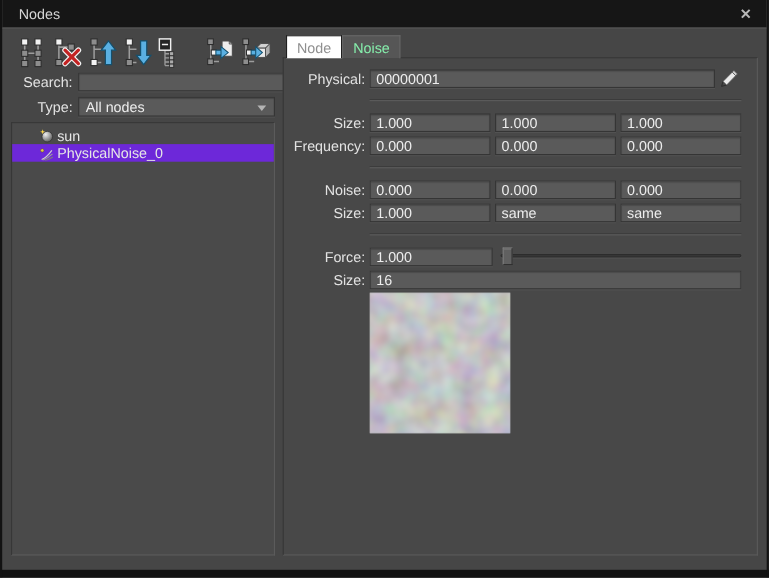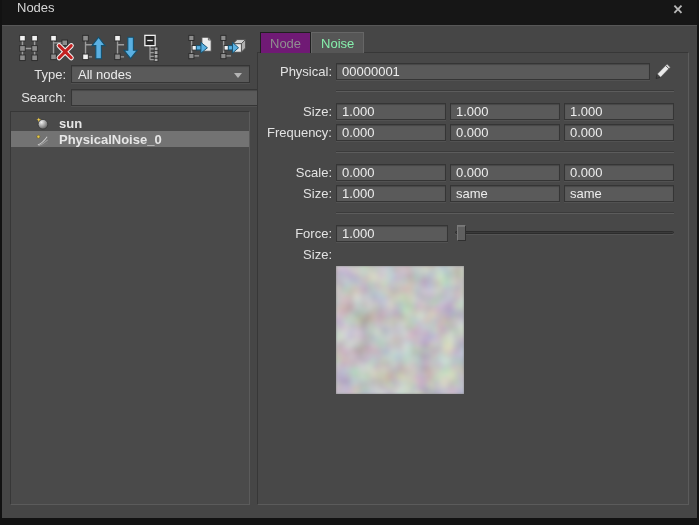--- a/index.html
+++ b/index.html
@@ -4,21 +4,21 @@
 <style>
   html,body{margin:0;padding:0;background:#333;}
   *{box-sizing:border-box;}
   .window{
     position:relative;width:699px;height:525px;
     background:#464646;
     border:2px solid #121212;border-bottom-width:7px;border-top-width:0;
     font-family:"Liberation Sans",sans-serif;font-size:13px;color:#dcdcdc;
     overflow:hidden;
   }
-  .titlebar{height:25px;background:#161616;display:flex;align-items:flex-start;
+  .titlebar{height:25px;background:#161616;display:flex;align-items:center;
     justify-content:space-between;padding:0 10px 0 15px;}
   .title{color:#d6d6d6;}
   .close-btn{color:#b8b8b8;font-weight:bold;font-size:13px;width:18px;height:18px;
     display:flex;align-items:center;justify-content:center;}
   .content{position:absolute;top:25px;left:0;right:0;bottom:0;
     border-top:1px solid #575757;display:flex;padding:5px 8px 13px 8px;}
   
   .left-panel{width:240px;flex:none;display:flex;flex-direction:column;}
   .toolbar{display:flex;align-items:center;height:32px;margin:0 0 2px 4px;gap:2px;}
   .tool-btn{width:30px;height:31px;display:flex;align-items:center;justify-content:center;}
@@ -28,28 +28,28 @@
   .sunken{background:#5a5a5a;border:1px solid #353535;
     box-shadow:inset 0 1px 1px rgba(0,0,0,0.22), 0 1px 0 rgba(255,255,255,0.06);
     color:#ededed;}
   .dropdown{flex:1;height:18px;display:flex;align-items:center;padding:0 22px 0 6px;position:relative;}
   .caret{position:absolute;right:7px;top:7px;width:0;height:0;
     border-left:4px solid transparent;border-right:4px solid transparent;
     border-top:5px solid #b4b4b4;}
   input.search{flex:1;height:17px;padding:0 5px;font:13px "Liberation Sans",sans-serif;outline:none;}
   .tree{flex:1;margin-top:0;background:#4a4a4a;border:1px solid #373737;
     border-right-color:#5b5b5b;border-bottom-color:#5b5b5b;padding-top:3px;overflow:hidden;}
-  .tree-row{display:flex;align-items:center;height:16px;padding-left:25px;gap:10px;color:#e6e6e6;font-weight:bold;}
-  .tree-row.selected{background:#737373;}
+  .tree-row{display:flex;align-items:center;height:16px;padding-left:25px;gap:3px;color:#e6e6e6;}
+  .tree-row.selected{background:#6d28d9;}
   .tree-row .ticon{flex:none;display:flex;align-items:center;}
   
   .right-panel{flex:1;margin-left:7px;display:flex;flex-direction:column;}
   .tabs{display:flex;height:21px;margin-left:3px;flex:none;}
   .tab{padding:0 9px;display:flex;align-items:center;position:relative;top:1px;}
-  .tab.inactive{background:#701a75;color:#8f8f8f;border:1px solid #1f1f1f;border-bottom:none;}
+  .tab.inactive{background:#ffffff;color:#8f8f8f;border:1px solid #1f1f1f;border-bottom:none;}
   .tab.active{background:#565656;color:#86efac;border:1px solid #666;border-bottom:none;z-index:2;}
   .params{flex:1;background:#484848;border:1px solid #373737;
     border-right-color:#5b5b5b;border-bottom-color:#5b5b5b;
     padding:9px 14px 0 2px;}
   .param-row{display:flex;align-items:center;margin-bottom:3px;height:18px;}
   .param-label{width:72px;flex:none;text-align:right;margin-right:4px;color:#e2e2e2;white-space:nowrap;}
   .pfield{height:17px;display:flex;align-items:center;padding:0 5px;}
   .grow{flex:1;text-align:right;}
   .triple{display:flex;flex:1;gap:4px;}
   .triple .pfield{flex:1;}
@@ -170,30 +170,30 @@
             <polygon points="25,11 29.5,6.5 29.5,15.5 25,20" fill="#b0b0b0" stroke="#4a4a4a" stroke-width="0.9"></polygon>
             <rect x="16" y="11" width="9" height="9" fill="#e9e9e9" stroke="#4a4a4a" stroke-width="0.9"></rect>
             <rect x="6.5" y="12.8" width="5" height="5" fill="#f2f2f2" stroke="#2b2b2b"></rect>
             <rect x="11" y="13" width="5.5" height="4.6" fill="#5ab0e2" stroke="#14506e" stroke-width="1"></rect>
             <polygon points="15.5,9.5 22,15.3 15.5,21" fill="#5ab0e2" stroke="#14506e" stroke-width="1"></polygon>
           </svg>
         </span>
       </div>
 
       <div class="form-row">
+        <span class="form-label">Search:</span>
+        <input class="search sunken" type="text" value="" style="">
+      </div>
+
+      <div class="form-row">
         <span class="form-label">Type:</span>
         <div class="dropdown sunken">
           <span>All nodes</span>
           <span class="caret"></span>
         </div>
-      </div>
-
-      <div class="form-row">
-        <span class="form-label">Search:</span>
-        <input class="search sunken" type="text" value="" style="">
       </div>
 
       <div class="tree">
         <div class="tree-row">
           <span class="ticon">
             <svg viewBox="0 0 14 14" width="13" height="13">
               <defs>
                   <radialGradient id="sg" cx="35%" cy="30%" r="80%">
                 <stop offset="0%" stop-color="#efefef"></stop>
                     <stop offset="55%" stop-color="#9a9a9a"></stop>
@@ -257,21 +257,21 @@
           <div class="triple">
             <div class="pfield sunken">0.000</div>
             <div class="pfield sunken">0.000</div>
             <div class="pfield sunken">0.000</div>
           </div>
         </div>
 
         <div class="separator"></div>
 
         <div class="param-row">
-          <span class="param-label">Scale:</span>
+          <span class="param-label">Noise:</span>
           <div class="triple">
             <div class="pfield sunken">0.000</div>
             <div class="pfield sunken">0.000</div>
             <div class="pfield sunken">0.000</div>
           </div>
         </div>
 
         <div class="param-row">
           <span class="param-label">Size:</span>
           <div class="triple">
@@ -289,20 +289,21 @@
           <div class="slider">
             <div class="groove"></div>
             <div class="handle" style="left: calc(1% - 0.1px);"></div>
           </div>
         </div>
 
 
 
         <div class="param-row">
           <span class="param-label">Size:</span>
+          <div class="pfield sunken grow">16</div>
         </div>
 
         <div class="preview-wrap">
           <svg width="128" height="128">
             <filter id="nz" x="0" y="0" width="100%" height="100%">
               <feTurbulence type="fractalNoise" baseFrequency="0.05" numOctaves="2" seed="7"></feTurbulence>
               <feColorMatrix type="saturate" values="0.6"></feColorMatrix>
               <feComponentTransfer>
                 <feFuncR type="linear" slope="0.55" intercept="0.27"></feFuncR>
                 <feFuncG type="linear" slope="0.55" intercept="0.27"></feFuncG>

